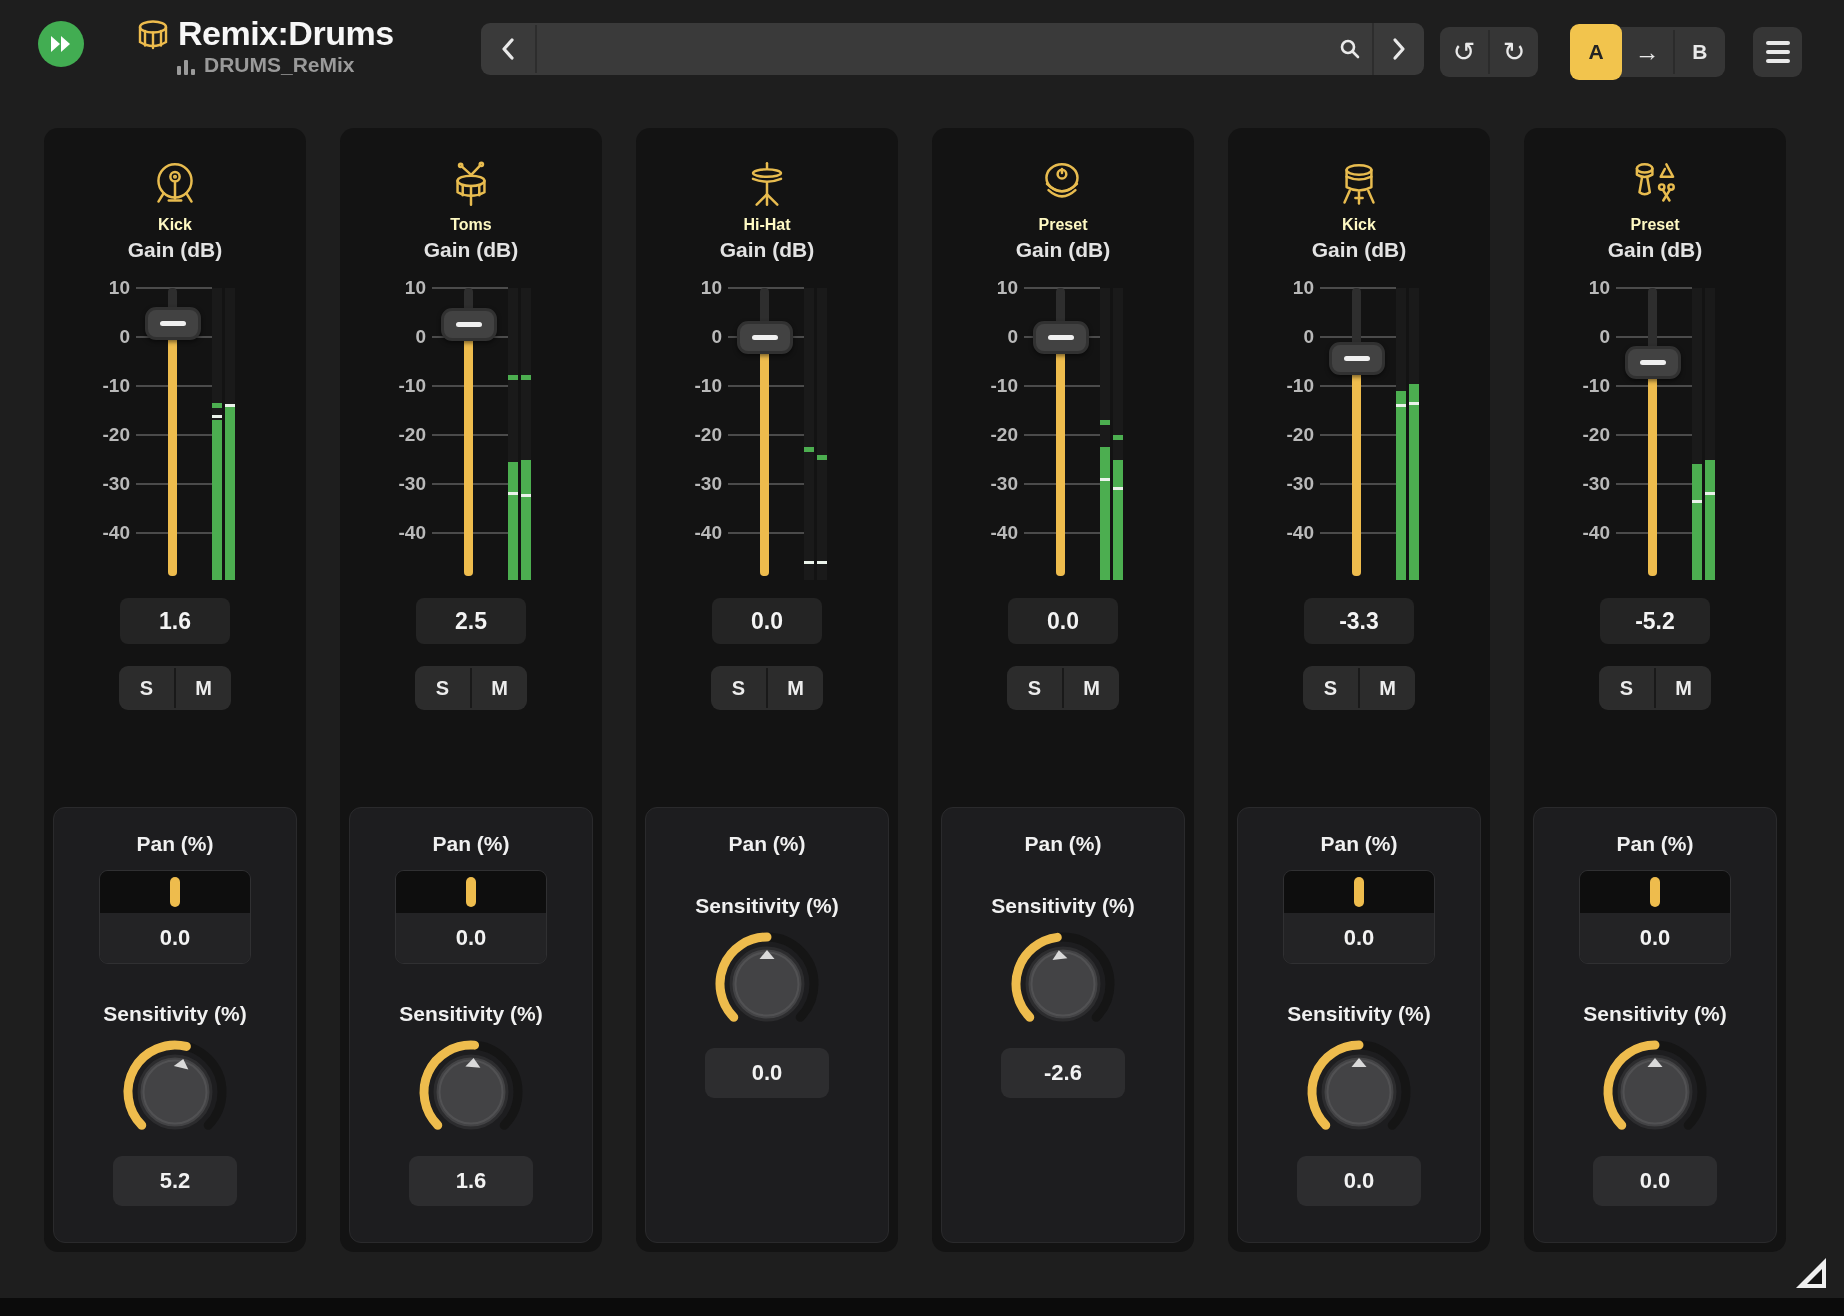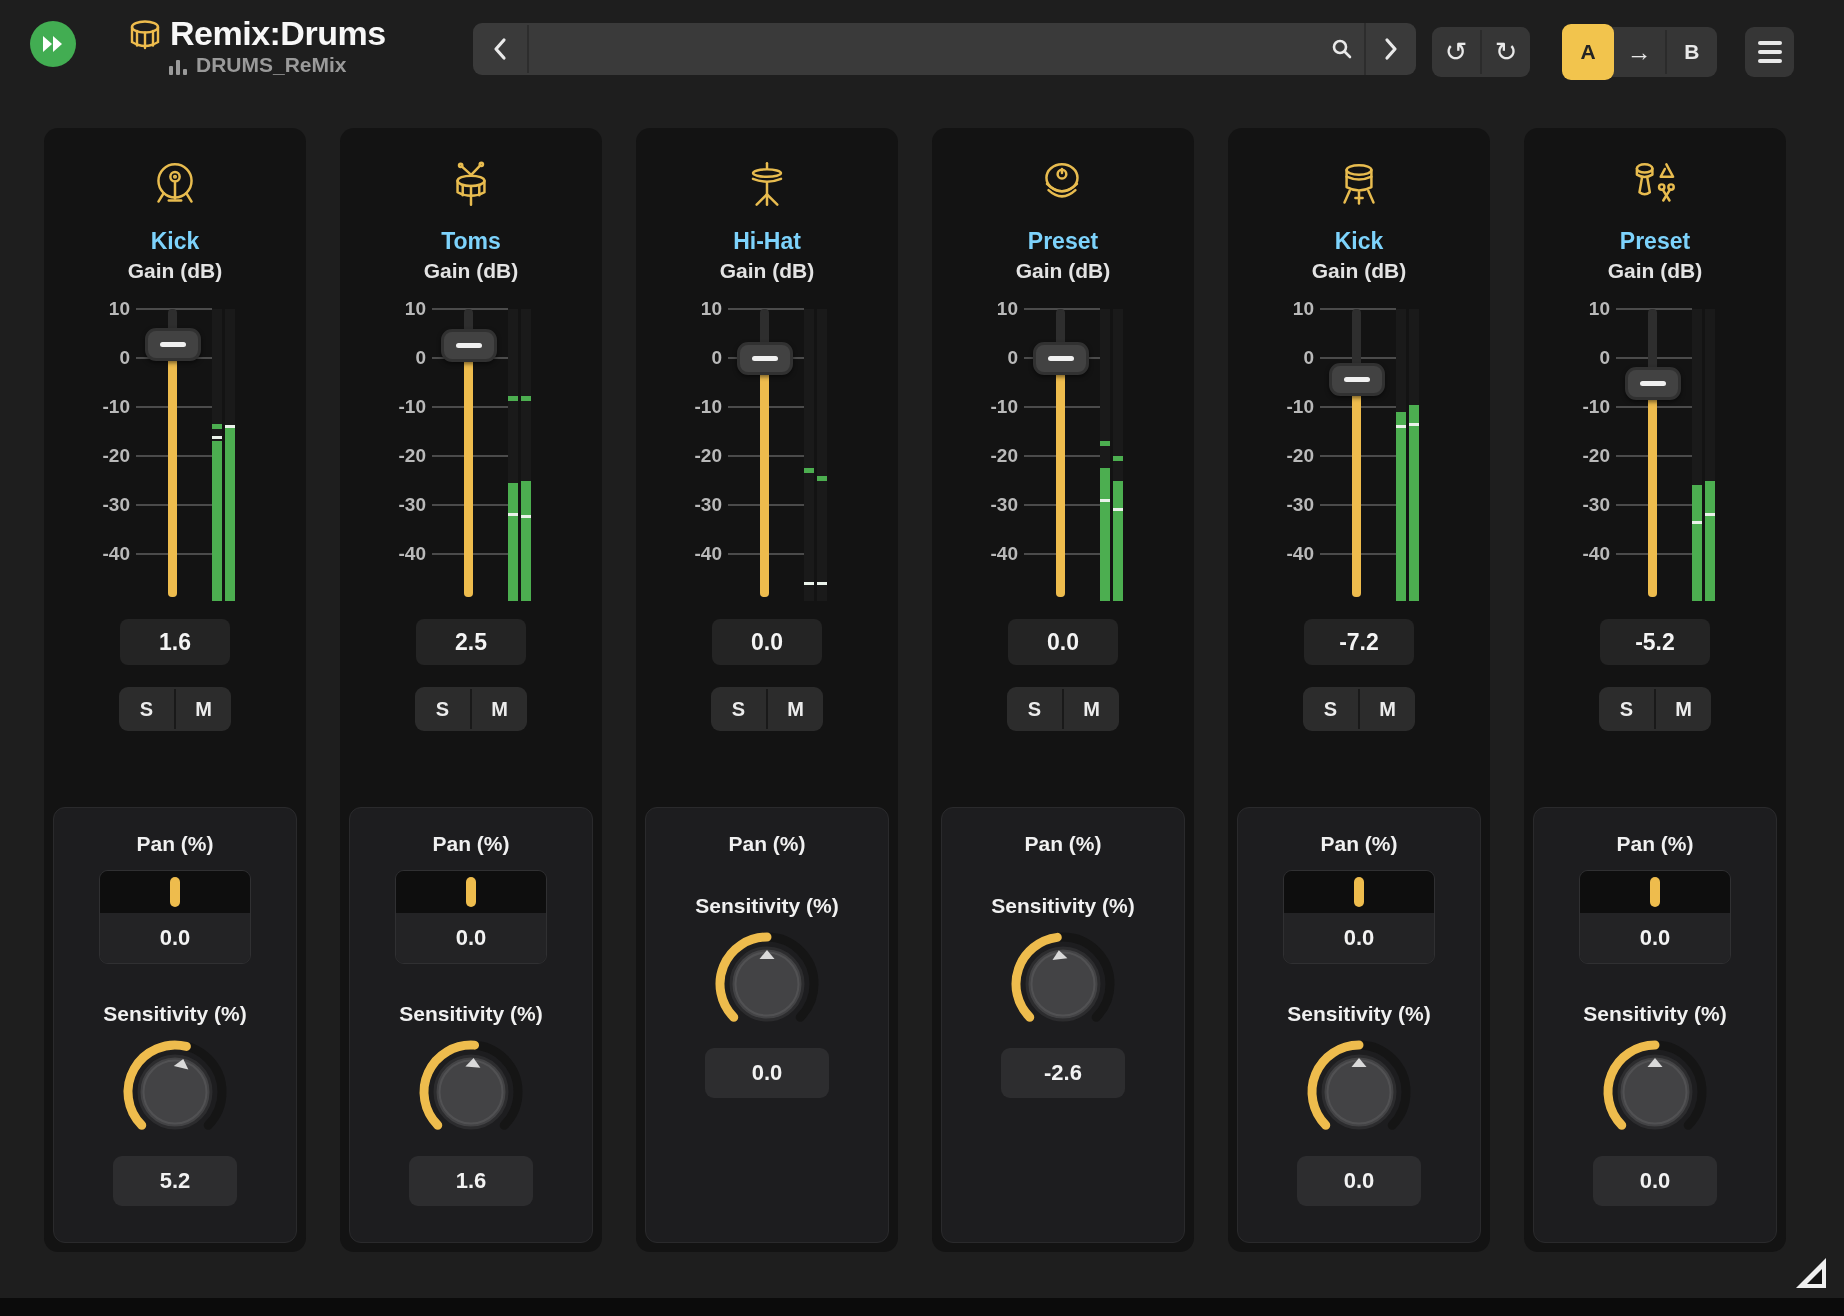--- a/index.html
+++ b/index.html
@@ -3,21 +3,21 @@
 <meta charset="utf-8">
 <style>
   * { margin:0; padding:0; box-sizing:border-box; }
   html,body { width:1844px; height:1316px; }
   body {
     background:#1e1e1e; position:relative; overflow:hidden;
     font-family:"Liberation Sans", sans-serif; font-weight:bold; color:#f0f0f0;
     -webkit-font-smoothing:antialiased;
   }
   
-  .header { position:relative; height:96px; }
+  .header { position:relative; height:96px;margin-left:8px; }
   .logo { position:absolute; left:30px; top:21px; width:46px; height:46px; border-radius:50%;
           background:#42ad52; display:flex; align-items:center; justify-content:center; }
   .brand-drum { position:absolute; left:127px; top:17px; }
   .brand-title { position:absolute; left:170px; top:14px; font-size:34px; color:#f7f7f7; letter-spacing:-0.5px; }
   .brand-sub-icon { position:absolute; left:169px; top:60px; display:flex; align-items:flex-end; gap:3px; height:15px; }
   .brand-sub-icon div { width:4px; background:#9a9a9a; border-radius:1px; }
   .brand-sub { position:absolute; left:196px; top:53px; font-size:21px; color:#9a9a9a; }
 
   .preset-bar { position:absolute; left:473px; top:23px; width:943px; height:52px;
     background:#3a3a3a; border-radius:9px; display:flex; align-items:stretch; }
@@ -41,21 +41,21 @@
   .ab-arrow { font-size:25px; font-weight:normal; }
   .ab-b { font-size:21px; }
   .menu-bars { display:flex; flex-direction:column; gap:5px; }
   .menu-bars div { width:24px; height:4px; background:#e9e9e9; border-radius:2px; }
 
   
   .row { display:flex; gap:34px; padding:0 44px; margin-top:32px; }
   .card { width:262px; height:1124px; background:#131313; border-radius:14px;
           display:flex; flex-direction:column; align-items:center; }
   .ch-icon { margin-top:26px; height:62px; display:flex; align-items:center; justify-content:center; }
-  .ch-name { margin-top:12px; font-size:23px; color:#7dd3fc; }
+  .ch-name { font-size:16px; color:#fef9c3; }
   .ch-gain-label { margin-top:4px; font-size:21px; color:#e3e3e3; }
 
   .fader-zone { position:relative; width:262px; height:292px; margin-top:26px; }
   .scale-label { position:absolute; right:176px; width:60px; text-align:right; font-size:19px; color:#b9b9b9; }
   .tick { position:absolute; left:92px; width:76px; height:2px; background:#4b4b4b; }
   .fader-track { position:absolute; left:124px; top:0; width:9px; height:288px; background:#2e2e2e; border-radius:4px; }
   .fader-fill { position:absolute; left:0; right:0; bottom:0; background:#eebc4d; border-radius:4px; }
   .fader-thumb { position:absolute; left:101px; width:56px; height:33px; background:#424242;
     border:3px solid #313131; border-radius:11px; box-shadow:0 2px 4px rgba(0,0,0,.5);
     display:flex; align-items:center; justify-content:center; cursor:grab; }
@@ -511,21 +511,21 @@
 
         <div class="meter-peak" style="top: 116.1px;"></div>
       </div>
       <div class="meter meter-r">
         <div class="meter-bar" style="top: 95.55px;"></div>
 
         <div class="meter-peak" style="top: 113.65px;"></div>
       </div>
     </div>
 
-    <div class="gain-value">-7.2</div>
+    <div class="gain-value">-3.3</div>
 
     <div class="sm-group">
       <div class="sm-btn">S</div>
       <div class="sm-sep"></div>
       <div class="sm-btn">M</div>
     </div>
 
     <div class="panel">
       <div class="pan-label">Pan (%)</div>
       <div class="pan-widget">

